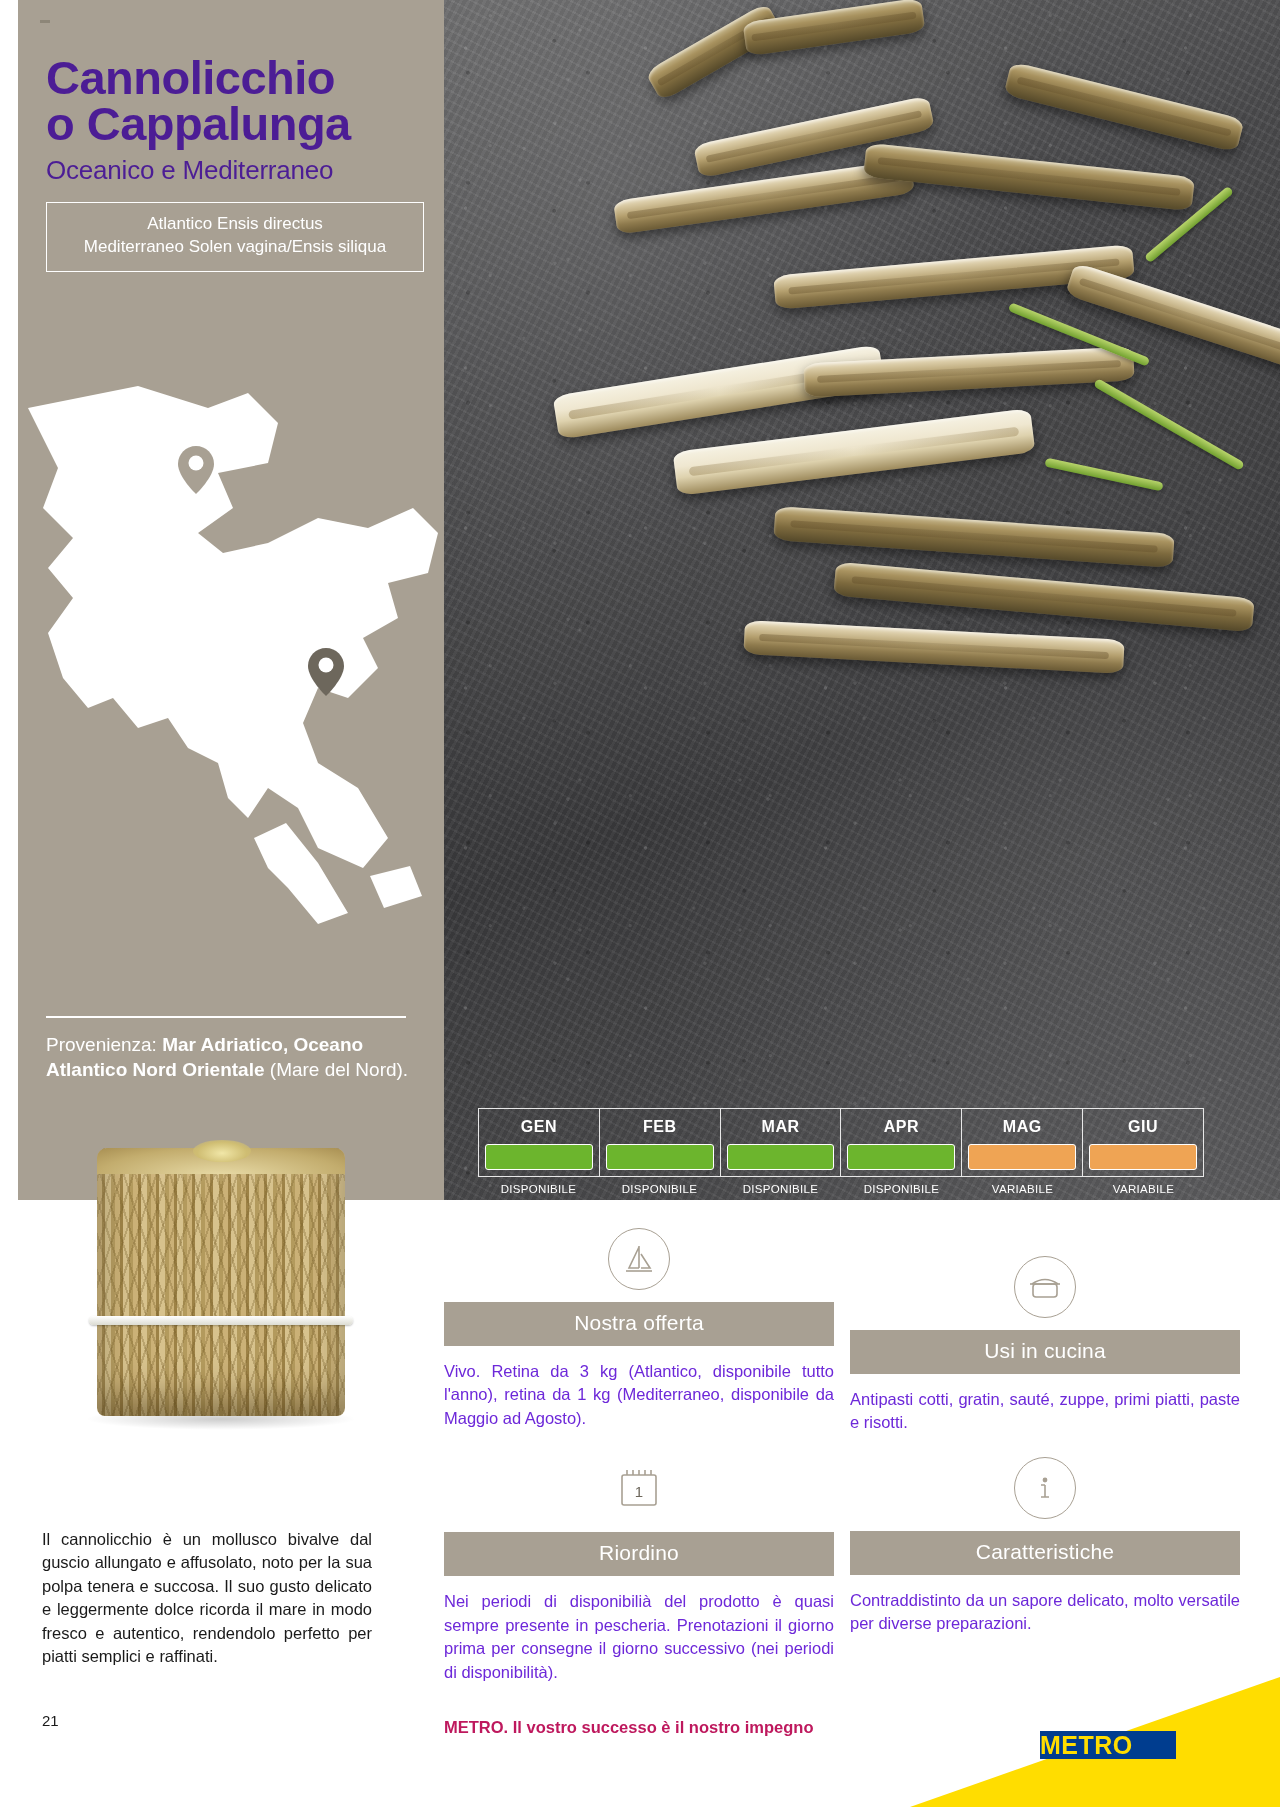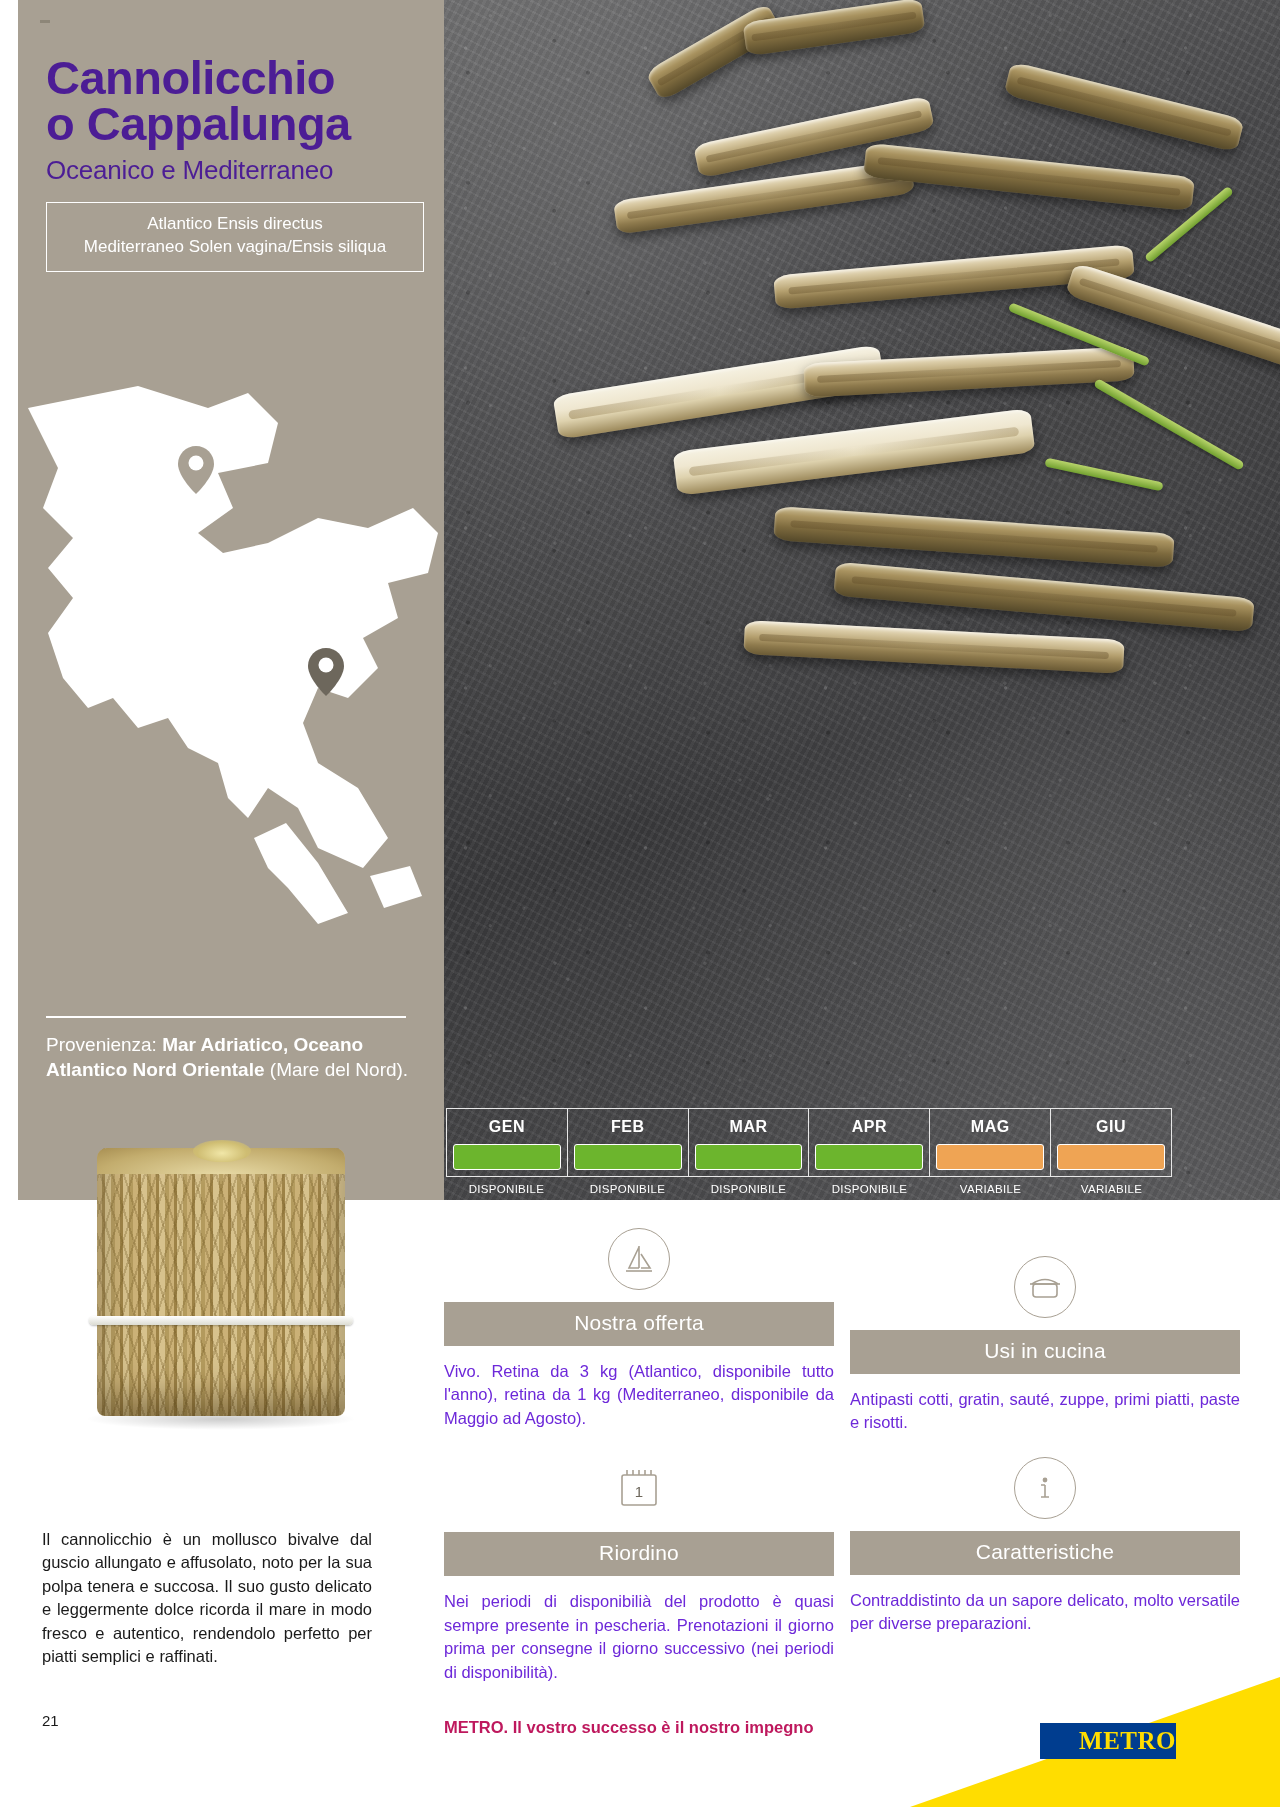--- a/index.html
+++ b/index.html
@@ -322,26 +322,25 @@
     width: 430px;
     height: 130px;
     background: #ffdd00;
     clip-path: polygon(60px 130px, 430px 0, 430px 130px);
   }
   .metro-logo {
     position: absolute;
     right: 104px;
     bottom: 48px;
     width: 136px;
-    height: 36px;
+    height: 28px;
     background: #003d8f;
     display: flex;
     align-items: center;
-    justify-content: flex-end;
-    font-family: Liberation Serif, serif;
+    justify-content: flex-start;
   }
   .metro-logo span {
     color: #ffdd00;
     font-size: 25px;
     font-weight: bold;
     letter-spacing: .5px;
   }
 </style>
 </head>
 <body>
@@ -393,21 +392,21 @@
       </div>
     <div class="razor" style="left:620px; top:300px; width:250px; transform:rotate(18deg);">
         <div class="band"></div>
       </div>
 
     <div class="sam" style="left:560px; top:330px; width:150px; transform:rotate(22deg);"></div>
     <div class="sam" style="left:640px; top:420px; width:170px; transform:rotate(30deg);"></div>
     <div class="sam" style="left:600px; top:470px; width:120px; transform:rotate(12deg);"></div>
     <div class="sam" style="left:690px; top:220px; width:110px; transform:rotate(-40deg);"></div>
 
-    <div class="calendar" style="left:2px; top:1108px; position:absolute; width:726px;">
+    <div class="calendar" style="left:34px; top:1108px; position:absolute; width:726px;">
 
       <div>
         <div class="cal-row">
           <div class="cal-cell">
             <div class="cal-month">GEN</div>
             <div class="cal-bar" id="b00" style="background: rgb(108, 181, 45);"></div>
           </div>
           <div class="cal-cell">
             <div class="cal-month">FEB</div>
             <div class="cal-bar" id="b01" style="background: rgb(108, 181, 45);"></div>

